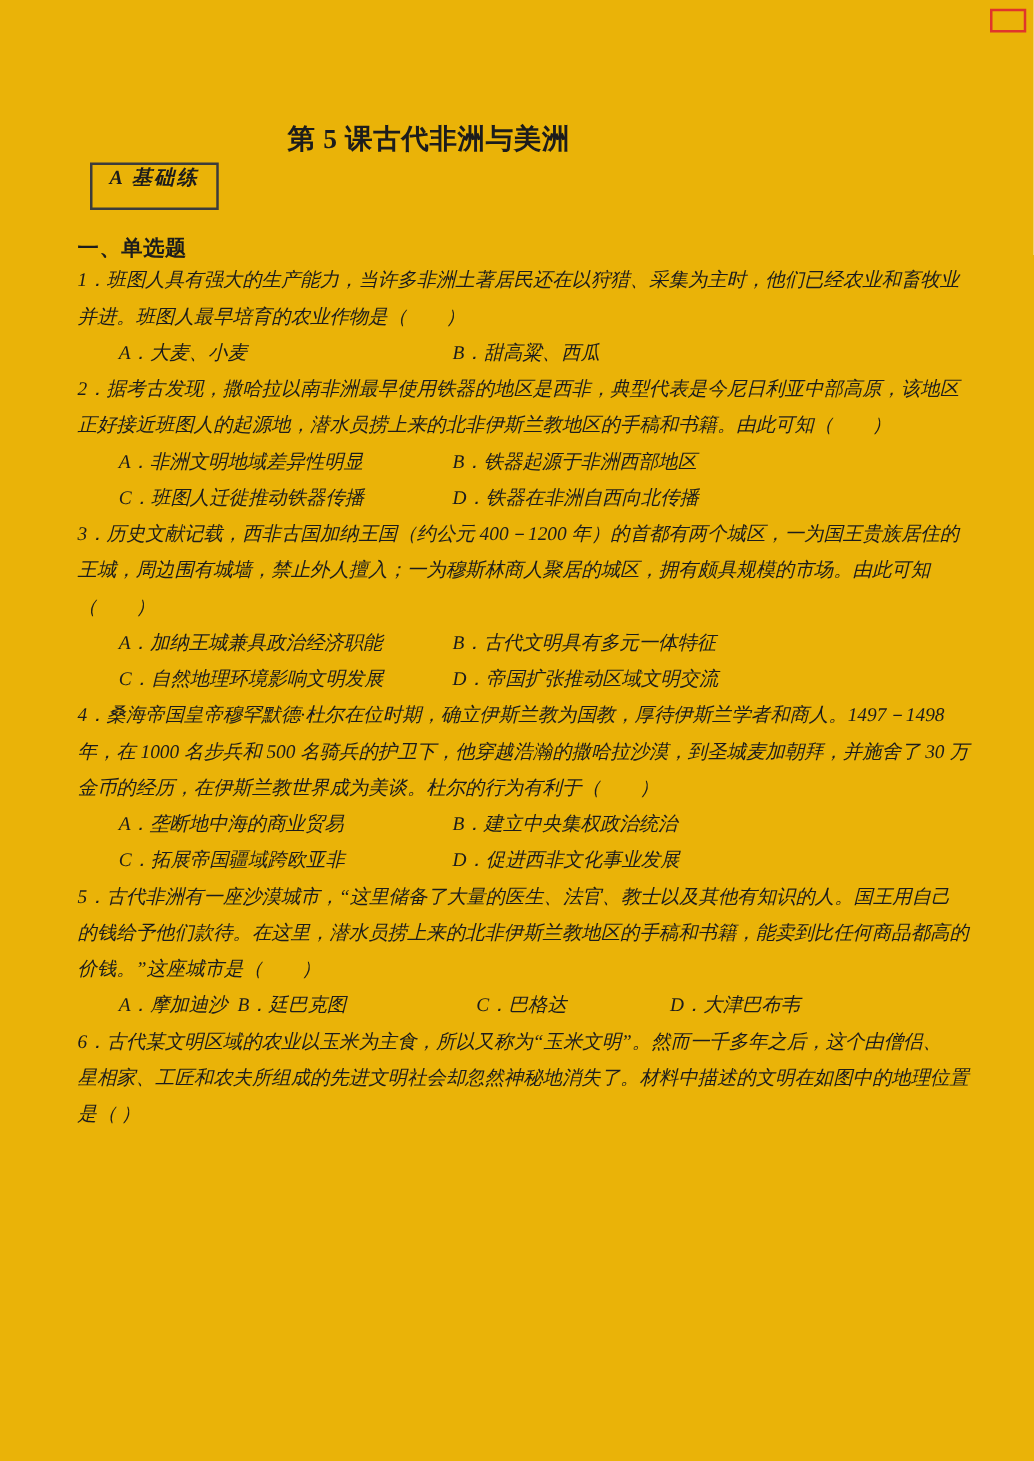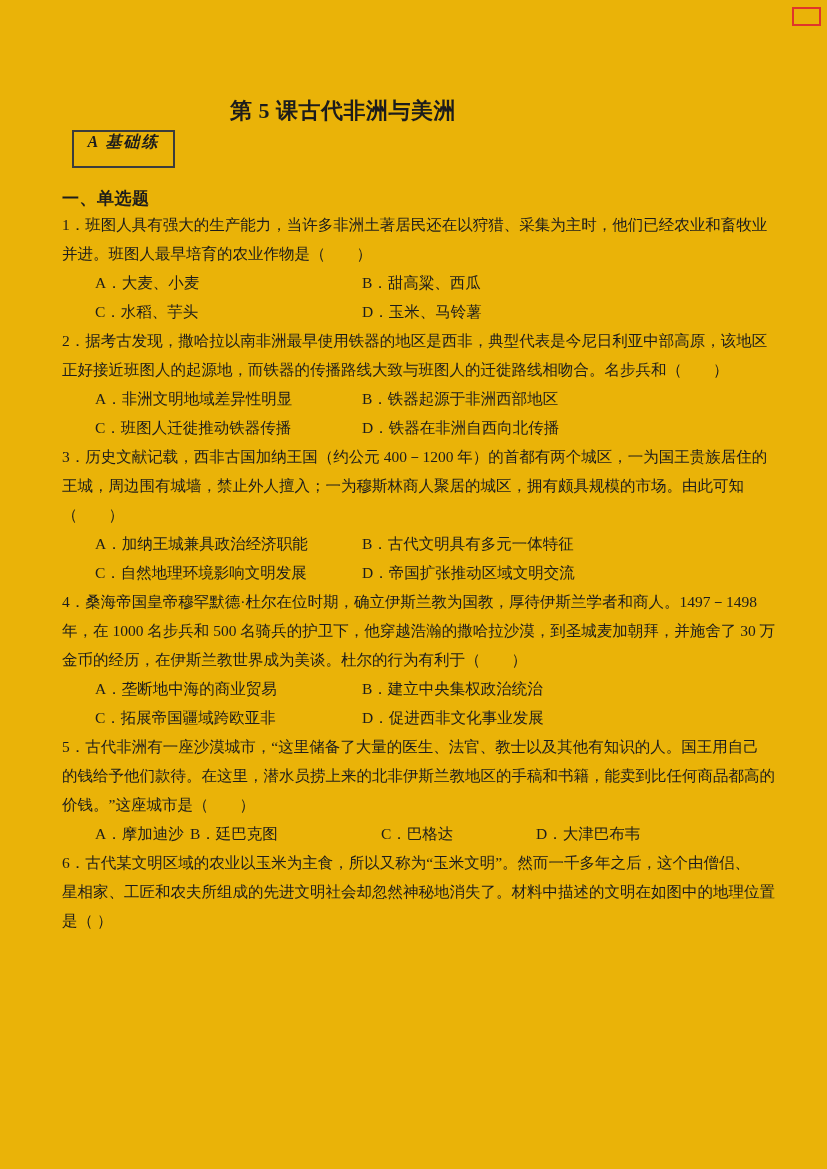--- a/index.html
+++ b/index.html
@@ -35,21 +35,21 @@
     display:flex;align-items:flex-start;justify-content:center;
     font-style:italic;font-weight:bold;font-size:16px;
     letter-spacing:2px;
   }
   .section-heading{
     margin-top:20px;
     height:22px;line-height:22px;
     font-size:17px;font-weight:bold;
     letter-spacing:0.5px;
   }
-  .question{margin:0;}
+  .question{margin:0;font-style:italic;}
   .question[data-name="question-6"]{margin-top:0;}
   .stem-line{
     height:29px;line-height:29px;
     font-size:15.5px;
     white-space:nowrap;
   }
   .opt-row{
     height:29px;line-height:29px;
     padding-left:33px;
     font-size:15.5px;
@@ -73,25 +73,24 @@
     <span data-name="section-a-badge-label">A 基础练</span>
   </div>
 
   <div class="section-heading" data-name="section-heading">一、单选题</div>
 
   <div data-name="questions" id="questions">
       <div class="question" data-name="question-1">
         <div class="stem-line" data-name="question-1-stem-line-1">1．班图人具有强大的生产能力，当许多非洲土著居民还在以狩猎、采集为主时，他们已经农业和畜牧业</div>
         <div class="stem-line" data-name="question-1-stem-line-2">并进。班图人最早培育的农业作物是（　　）</div>
         <div class="opt-row cols-2" data-name="question-1-options-row-1"><span class="opt-cell" data-name="question-1-option-A">A．大麦、小麦</span><span class="opt-cell" data-name="question-1-option-B">B．甜高粱、西瓜</span></div>
-        <div class="opt-row cols-2" data-name="question-1-options-row-2"><span class="opt-cell" data-name="question-1-option-C">C．水稻、芋头</span><span class="opt-cell" data-name="question-1-option-D">D．玉米、马铃薯</span></div>
       </div>
       <div class="question" data-name="question-2">
         <div class="stem-line" data-name="question-2-stem-line-1">2．据考古发现，撒哈拉以南非洲最早使用铁器的地区是西非，典型代表是今尼日利亚中部高原，该地区</div>
-        <div class="stem-line" data-name="question-2-stem-line-2">正好接近班图人的起源地，而铁器的传播路线大致与班图人的迁徙路线相吻合。名步兵和（　　）</div>
+        <div class="stem-line" data-name="question-2-stem-line-2">正好接近班图人的起源地，潜水员捞上来的北非伊斯兰教地区的手稿和书籍。由此可知（　　）</div>
         <div class="opt-row cols-2" data-name="question-2-options-row-1"><span class="opt-cell" data-name="question-2-option-A">A．非洲文明地域差异性明显</span><span class="opt-cell" data-name="question-2-option-B">B．铁器起源于非洲西部地区</span></div>
         <div class="opt-row cols-2" data-name="question-2-options-row-2"><span class="opt-cell" data-name="question-2-option-C">C．班图人迁徙推动铁器传播</span><span class="opt-cell" data-name="question-2-option-D">D．铁器在非洲自西向北传播</span></div>
       </div>
       <div class="question" data-name="question-3">
         <div class="stem-line" data-name="question-3-stem-line-1">3．历史文献记载，西非古国加纳王国（约公元 400－1200 年）的首都有两个城区，一为国王贵族居住的</div>
         <div class="stem-line" data-name="question-3-stem-line-2">王城，周边围有城墙，禁止外人擅入；一为穆斯林商人聚居的城区，拥有颇具规模的市场。由此可知</div>
         <div class="stem-line" data-name="question-3-stem-line-3">（　　）</div>
         <div class="opt-row cols-2" data-name="question-3-options-row-1"><span class="opt-cell" data-name="question-3-option-A">A．加纳王城兼具政治经济职能</span><span class="opt-cell" data-name="question-3-option-B">B．古代文明具有多元一体特征</span></div>
         <div class="opt-row cols-2" data-name="question-3-options-row-2"><span class="opt-cell" data-name="question-3-option-C">C．自然地理环境影响文明发展</span><span class="opt-cell" data-name="question-3-option-D">D．帝国扩张推动区域文明交流</span></div>
       </div>

